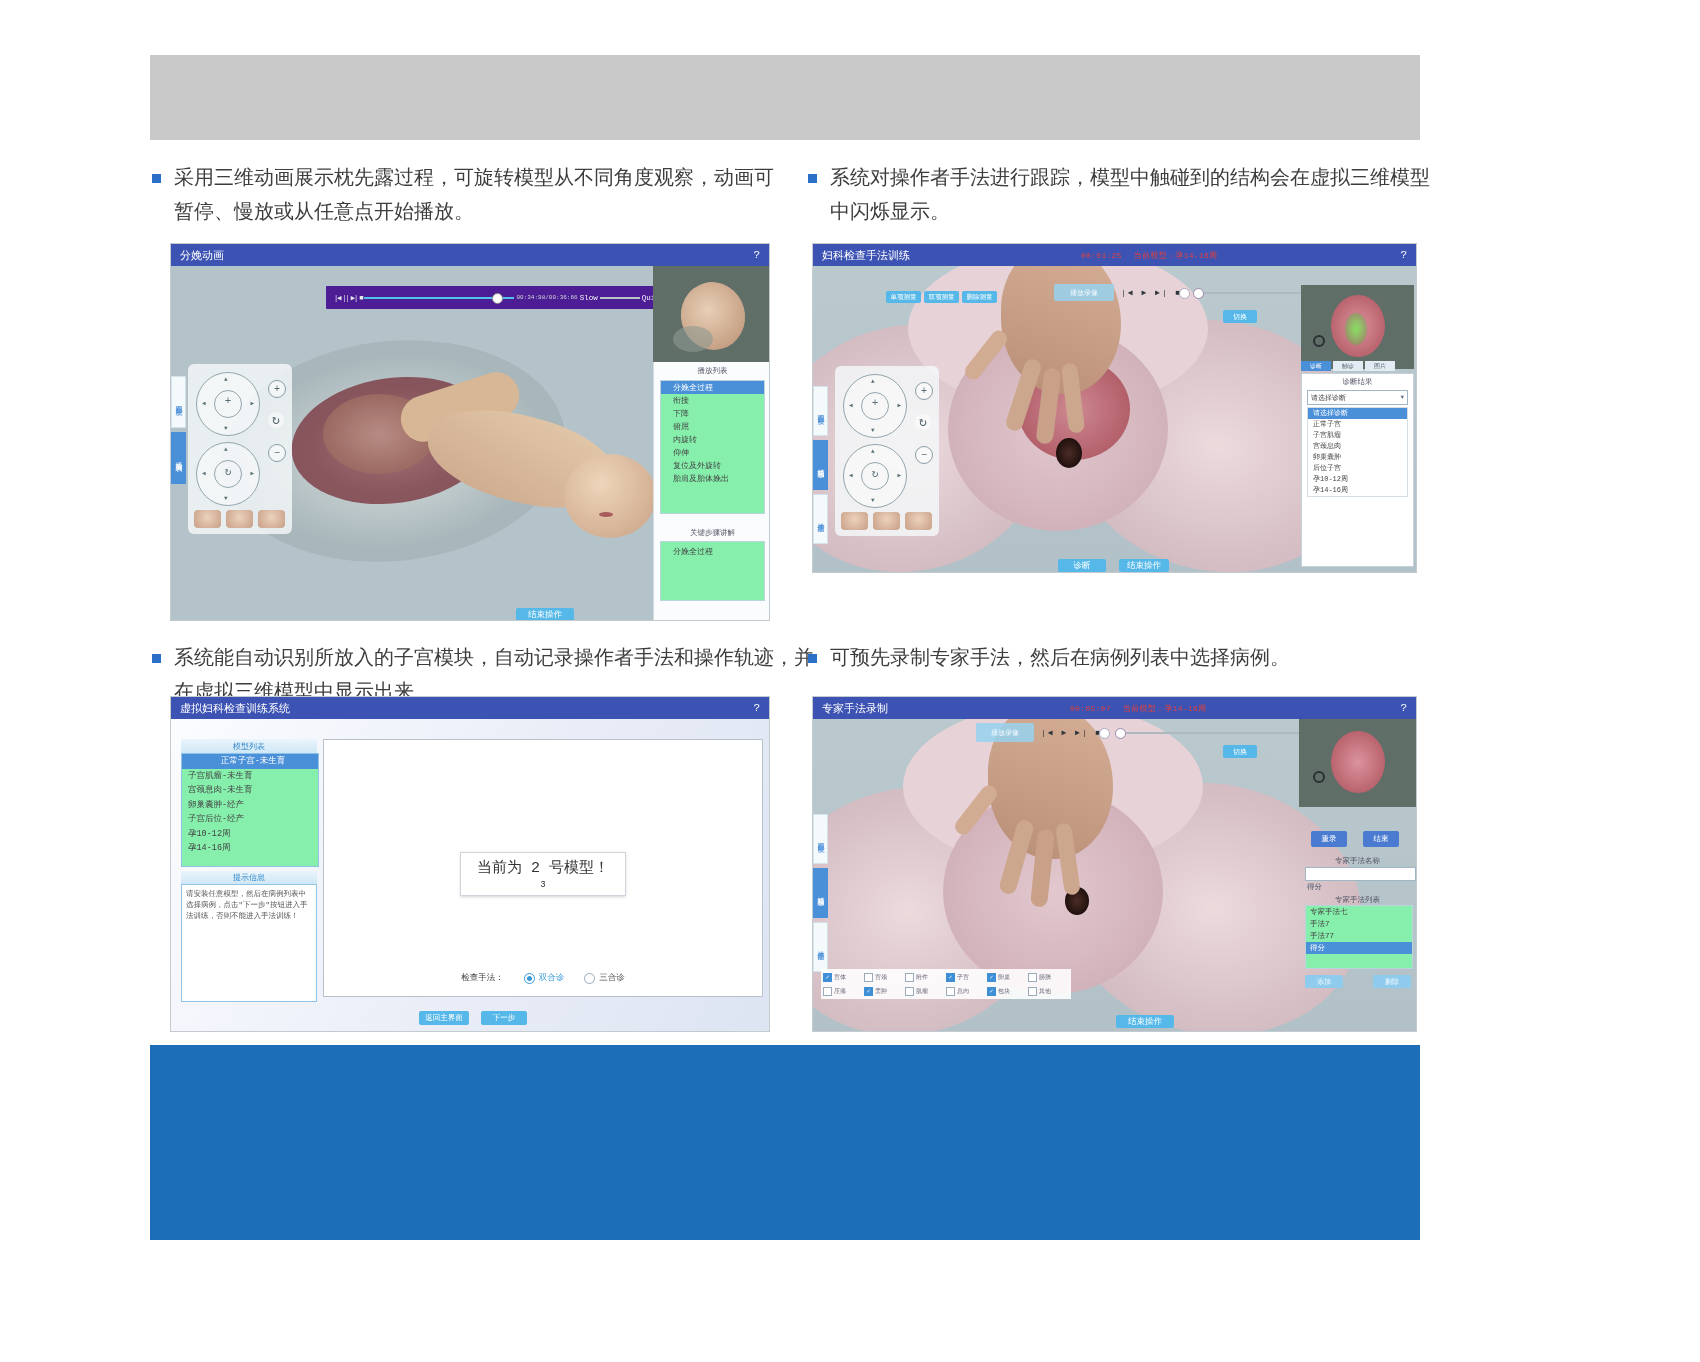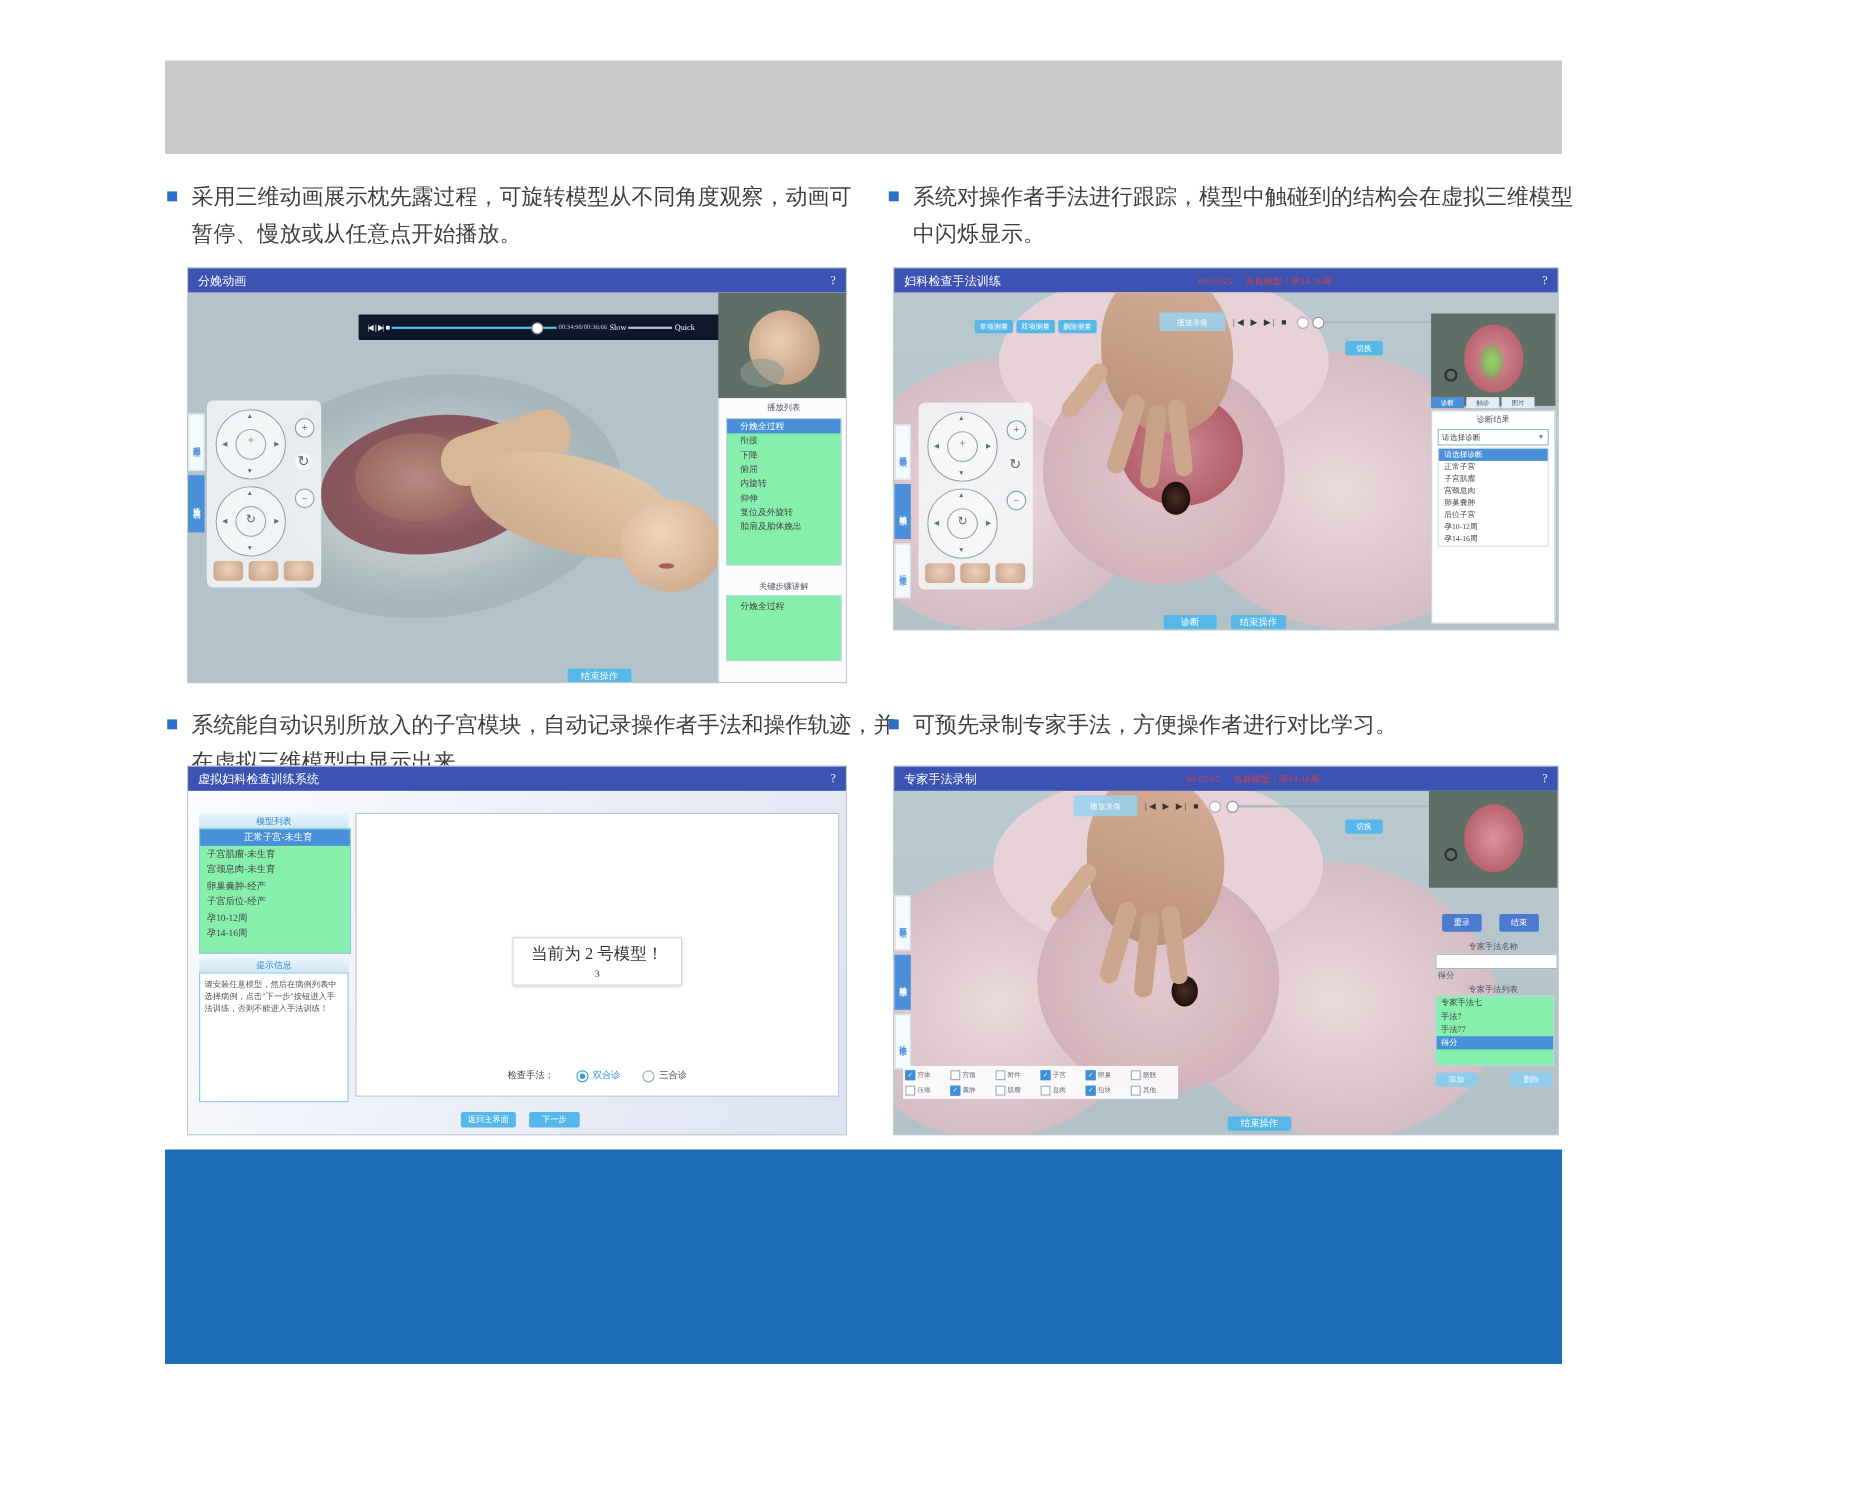--- a/index.html
+++ b/index.html
@@ -1,17 +1,17 @@
 <!DOCTYPE html>
 <html><head>
 <meta charset="utf-8">
 <style>
   html,body{margin:0;padding:0;background:#fff;}
   .page{position:relative;width:1436px;height:1362px;background:#ffffff;overflow:hidden;
-        font-family:Liberation Serif, serif;border-radius:16px;}
+        font-family:Liberation Mono, monospace;border-radius:16px;}
   .abs{position:absolute;}
   
   .top-banner{left:150px;top:55px;width:1270px;height:85px;background:#c9c9c9;}
   .bottom-banner{left:150px;top:1045px;width:1270px;height:195px;background:#1c6eb8;}
   
   .bullet{font-size:20px;line-height:34px;color:#3d3d3d;padding-left:24px;}
   .bullet .sq{position:absolute;left:2px;top:12px;width:9px;height:9px;background:#2b6fc7;}
   
   .win{background:#b7c5cb;border:1px solid #c3cbd0;box-sizing:border-box;}
   .tbar{position:absolute;left:0;top:0;right:0;height:22px;background:#3d53b3;color:#fff;
@@ -40,21 +40,21 @@
   .pad .pc{position:absolute;left:0;right:0;top:22px;text-align:center;font-size:11px;color:#5a6e76;}
   .navbtn{position:absolute;width:16px;height:16px;border:1px solid #8a9da5;border-radius:50%;
           display:flex;align-items:center;justify-content:center;font-size:10px;color:#55686f;background:rgba(255,255,255,.5);}
   .thumb{width:27px;height:18px;border-radius:4px;background:radial-gradient(circle at 50% 40%,#ecd2bc,#c79e85);}
   
   .phead{font-size:7.5px;color:#556;text-align:center;}
   .listbox{background:#86efac;border:1px solid #bcd4de;}
   .li{height:13px;line-height:13px;font-size:8px;color:#444;padding-left:12px;white-space:nowrap;overflow:hidden;}
   .li.sel{background:#4a90d9;color:#fff;}
   
-  .playbar{background:#0f172a;display:flex;align-items:center;padding:0 8px;box-sizing:border-box;gap:2px;border-radius:1px;}
+  .playbar{background:#4c1d95;display:flex;align-items:center;padding:0 8px;box-sizing:border-box;gap:2px;border-radius:1px;}
   .pico{color:#e8ecef;font-size:7px;letter-spacing:-1px;}
   .ptrack{position:relative;height:2px;background:#4fc3e8;flex:0 0 150px;}
   .ptrack .dot{position:absolute;top:-4px;width:9px;height:9px;border-radius:50%;background:#fff;border:1px solid #888;}
   .ptime{font-size:6px;color:#cfd6da;white-space:nowrap;}
   .plbl{font-size:7.5px;color:#f2f5f7;}
   .mtrack{position:relative;height:2px;background:#b9c2c8;flex:0 0 40px;}
   
   .lico{font-size:8px;color:#2f383c;letter-spacing:2px;white-space:nowrap;}
   .wdot{display:inline-block;width:9px;height:9px;border-radius:50%;background:#fff;border:1px solid #aab;vertical-align:middle;}
   .hline{height:2px;background:#aeb9bf;position:absolute;}
@@ -99,21 +99,21 @@
   <div class="abs bullet" style="left:806px;top:162px;width:605px;">
     <span class="sq"></span>
     <span>系统对操作者手法进行跟踪，模型中触碰到的结构会在虚拟三维模型中闪烁显示。</span>
   </div>
   <div class="abs bullet" style="left:150px;top:642px;width:640px;">
     <span class="sq"></span>
     <span>系统能自动识别所放入的子宫模块，自动记录操作者手法和操作轨迹，并在虚拟三维模型中显示出来。</span>
   </div>
   <div class="abs bullet" style="left:806px;top:642px;width:620px;">
     <span class="sq"></span>
-    <span>可预先录制专家手法，方便操作者进行对比学习。</span>
+    <span>可预先录制专家手法，然后在病例列表中选择病例。</span>
   </div>
 
   <div class="abs win" style="left:170px;top:243px;width:600px;height:378px;">
     <div class="tbar">
       <span>分娩动画</span>
       <span class="sp"></span>
       <span>?</span>
     </div>
     <div class="body" style="background:#b4c3c9;">
 

